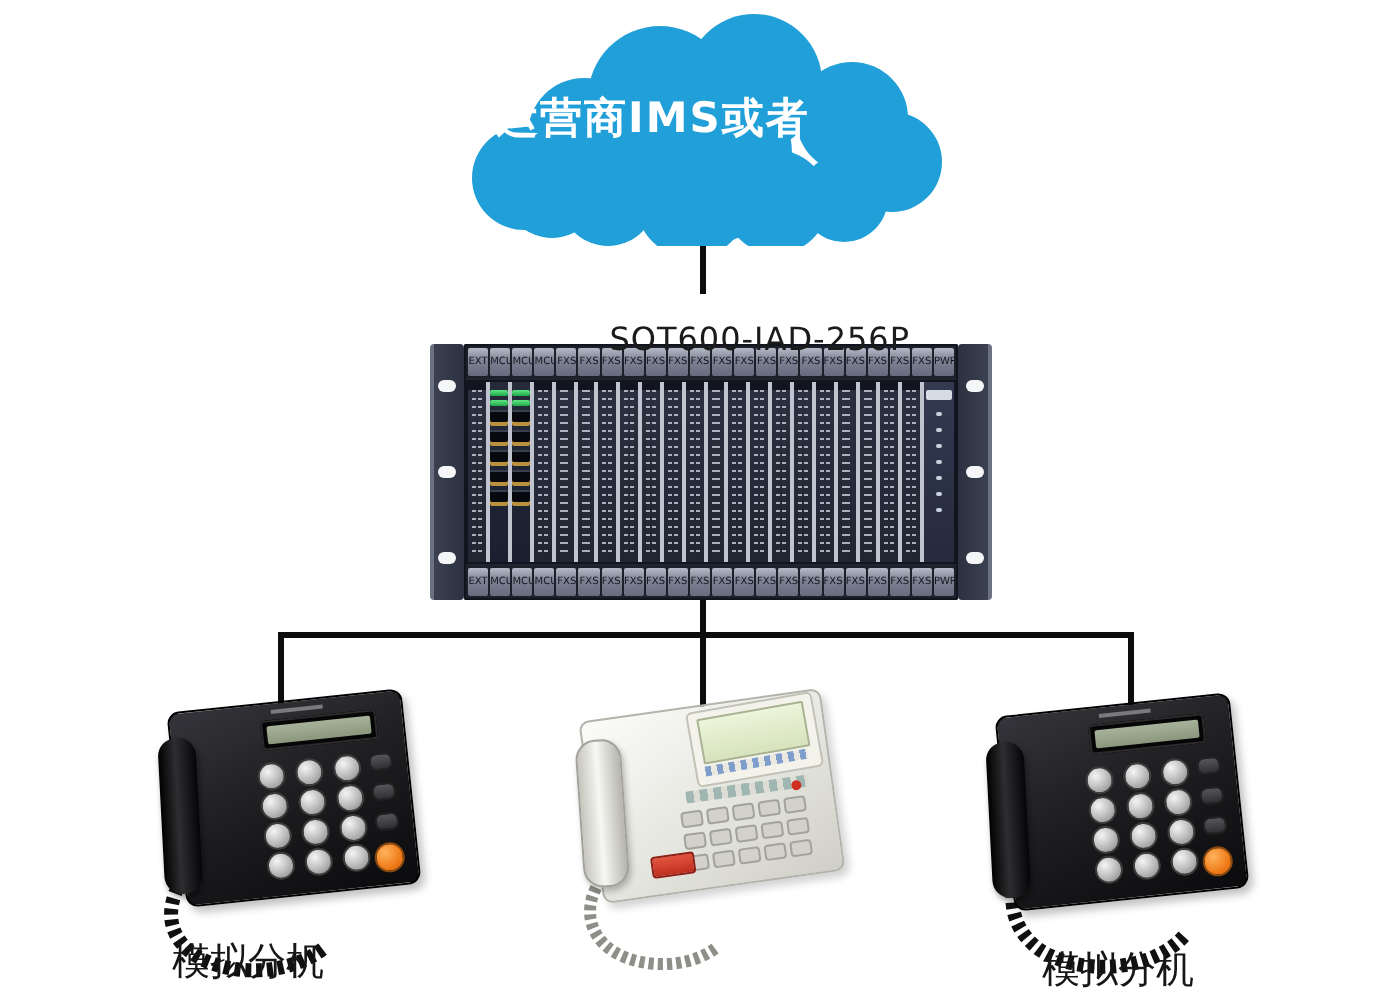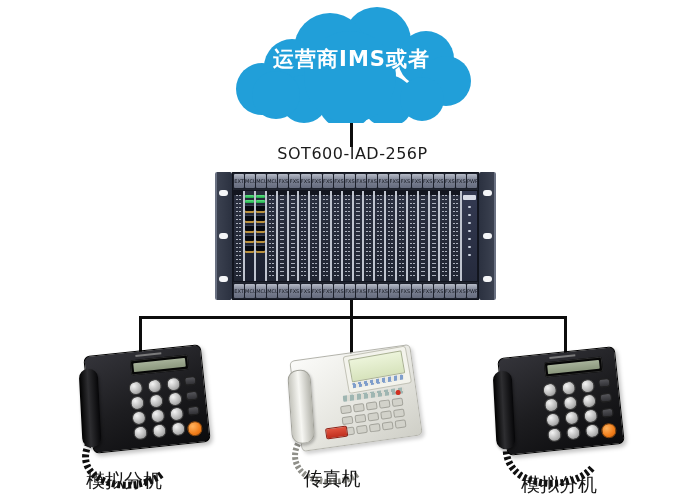--- a/index.html
+++ b/index.html
@@ -6,24 +6,24 @@
   #canvas{position:relative;width:700px;height:500px;background:#ffffff;overflow:hidden;
           font-family:"DejaVu Sans","Liberation Sans",sans-serif;}
   .abs{position:absolute;}
 
   
   .line{position:absolute;background:#0d0d0d;z-index:1;}
 
   
   #cloud-wrap{left:230px;top:5px;width:243px;height:118px;z-index:3;}
   #cloud-text{left:248px;top:45px;width:207px;z-index:4;color:#ffffff;font-weight:bold;
-              font-size:21px;line-height:28.5px;text-align:center;letter-spacing:1px;}
-
-  
-  #device-label{left:250px;top:144px;width:205px;text-align:center;font-size:16px;
+              font-size:21px;line-height:28.5px;text-align:left;letter-spacing:1px;}
+
+  
+  #device-label{left:250px;top:160px;width:205px;text-align:right;font-size:16px;
                 color:#1b1b1b;letter-spacing:.5px;z-index:4;}
 
   
   #chassis{left:215px;top:172px;width:281px;height:128px;z-index:3;}
   .ear{position:absolute;top:0;width:17px;height:128px;border-radius:2px;
        background:linear-gradient(90deg,#6a7182 0 2px,#3b4150 2px,#2b3140);}
   .ear.right{background:linear-gradient(270deg,#6a7182 0 2px,#3b4150 2px,#2b3140);}
   .ear-hole{position:absolute;left:4px;width:9px;height:6px;border-radius:3px;background:#f5f6f8;}
   #body{position:absolute;left:17px;top:0;width:247px;height:128px;background:#20242f;
         border-radius:1px;box-shadow:inset 0 0 0 1px #11141d;}
@@ -297,21 +297,20 @@
         <div class="fax-key" style="left: 39px; top: 22px;"></div>
         <div class="fax-key" style="left: 52px; top: 22px;"></div>
       </div>
     <div class="fax-red-btn"></div>
     <div class="fax-red-dot"></div>
     <div class="fax-handset"></div>
   </div>
   <svg class="abs cord" style="left:282px;top:428px;" width="110" height="66" viewBox="0 0 110 66">
     <path d="M28,2 C12,14 8,32 20,44 C32,56 60,58 76,46" fill="none" stroke="#8f8f89" stroke-width="6" stroke-dasharray="2.6 2"></path>
   </svg>
-  <div class="endpoint-label" style="left:294px;top:466px;width:76px;">传真机</div>
 
   <div class="abs phone" style="left:502px;top:352px;width:118px;height:98px;transform:rotate(-6deg);">
     <div class="phone-body"></div>
     <div class="brand-mark"></div>
     <div class="lcd">
         <div class="lcd-screen"></div>
       </div>
     <div class="keypad analog-keypad">
         <div class="key-round" style="left: 0px; top: 0px;"></div>
         <div class="key-round" style="left: 19px; top: 0px;"></div>

